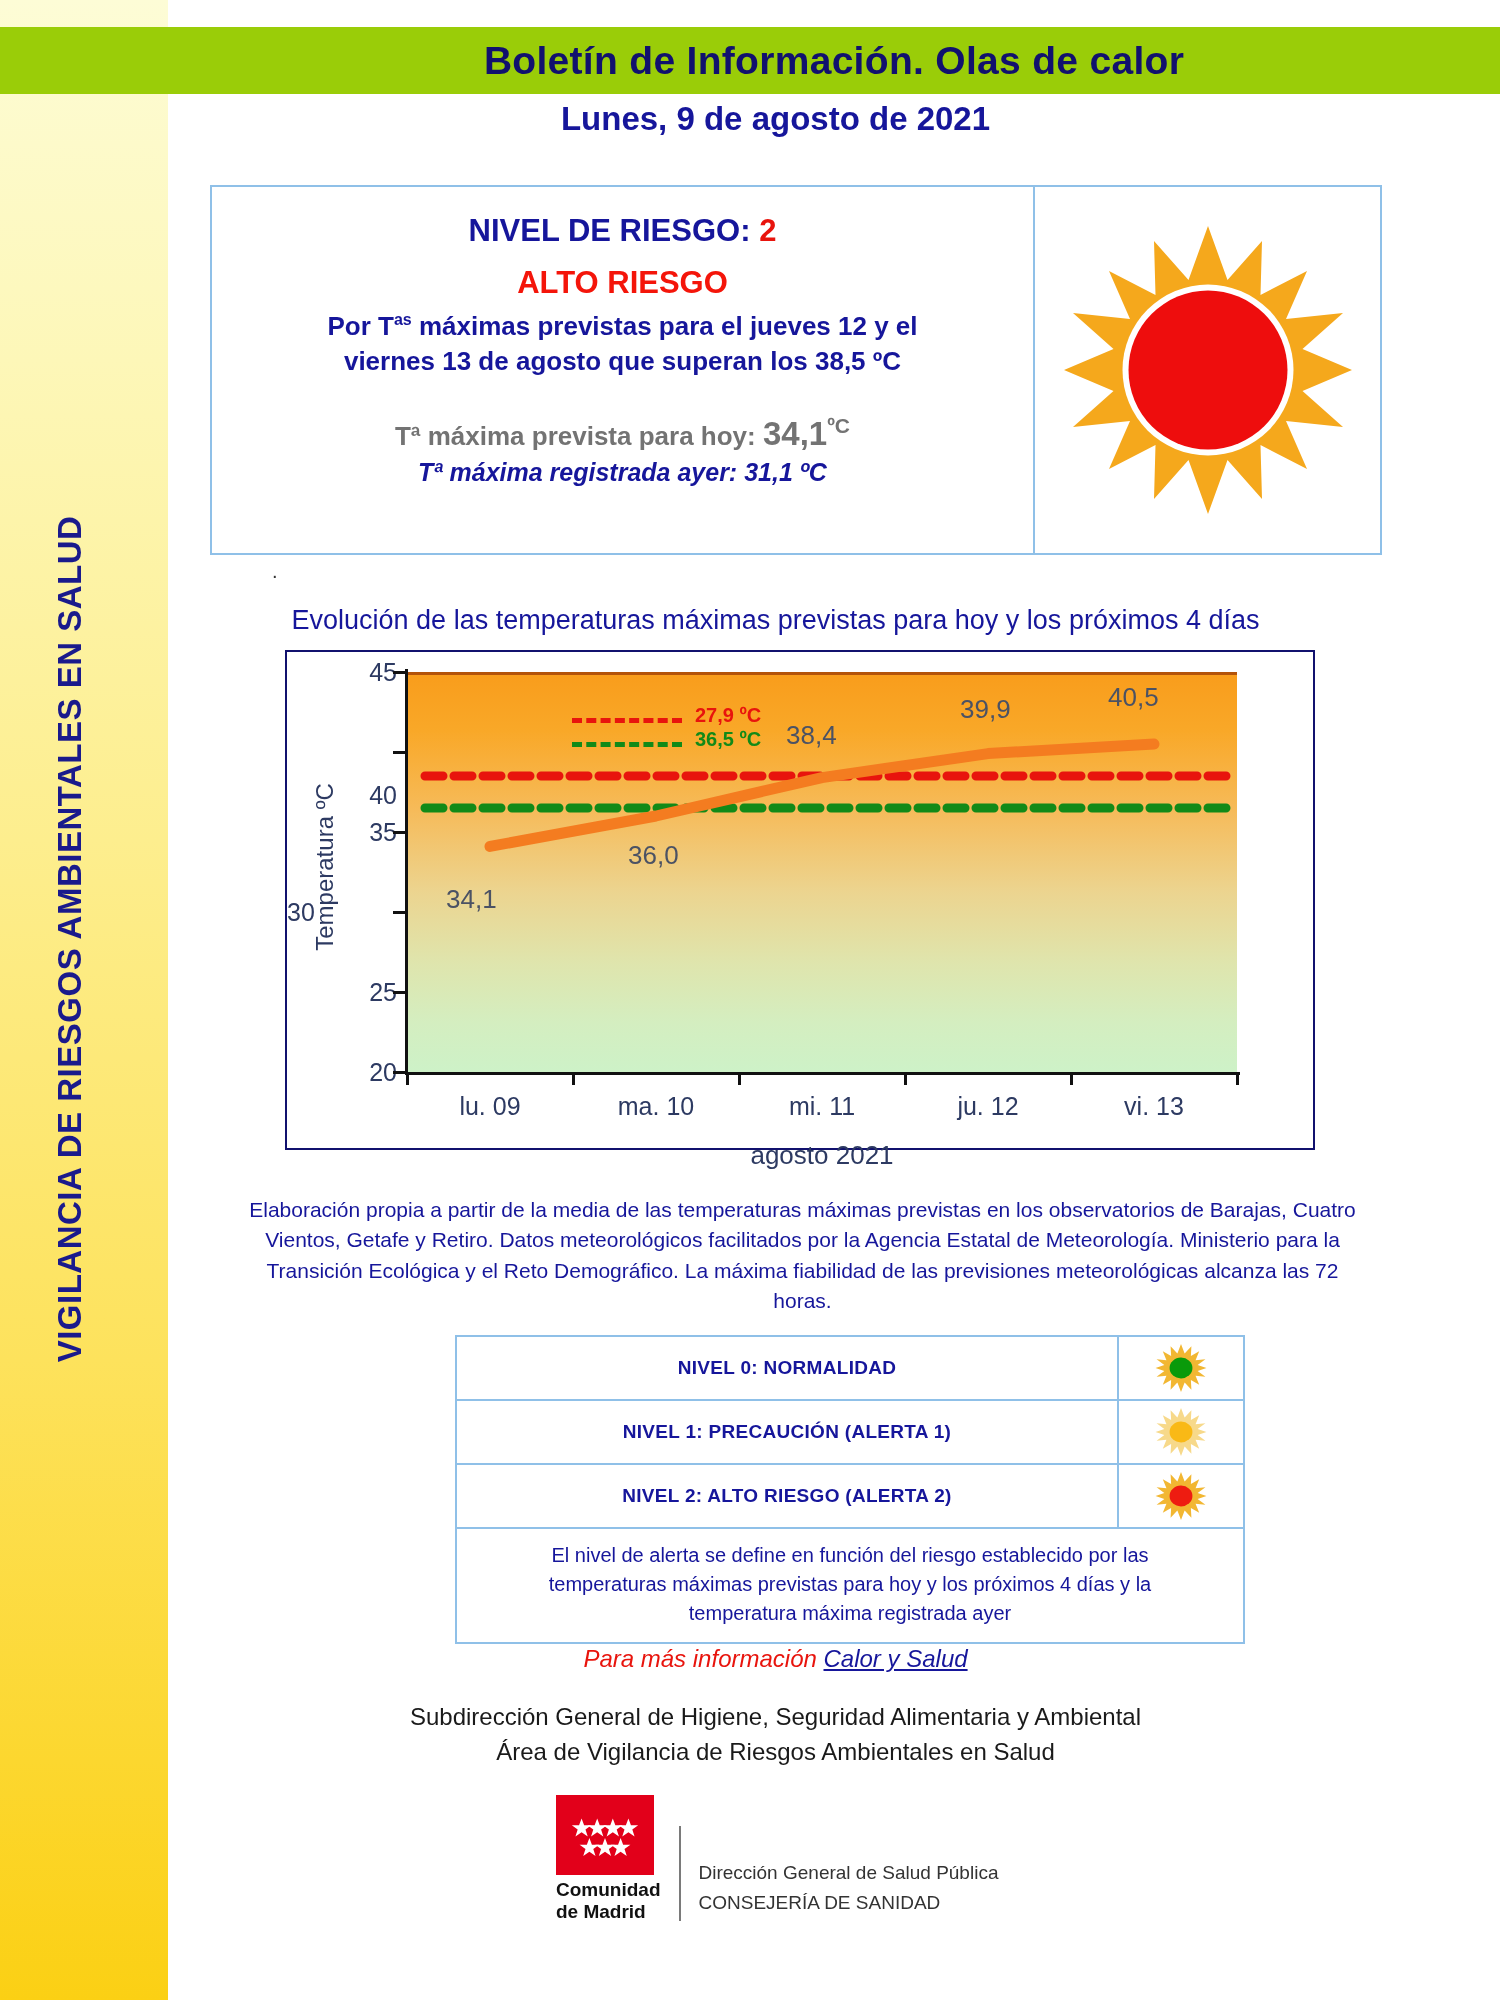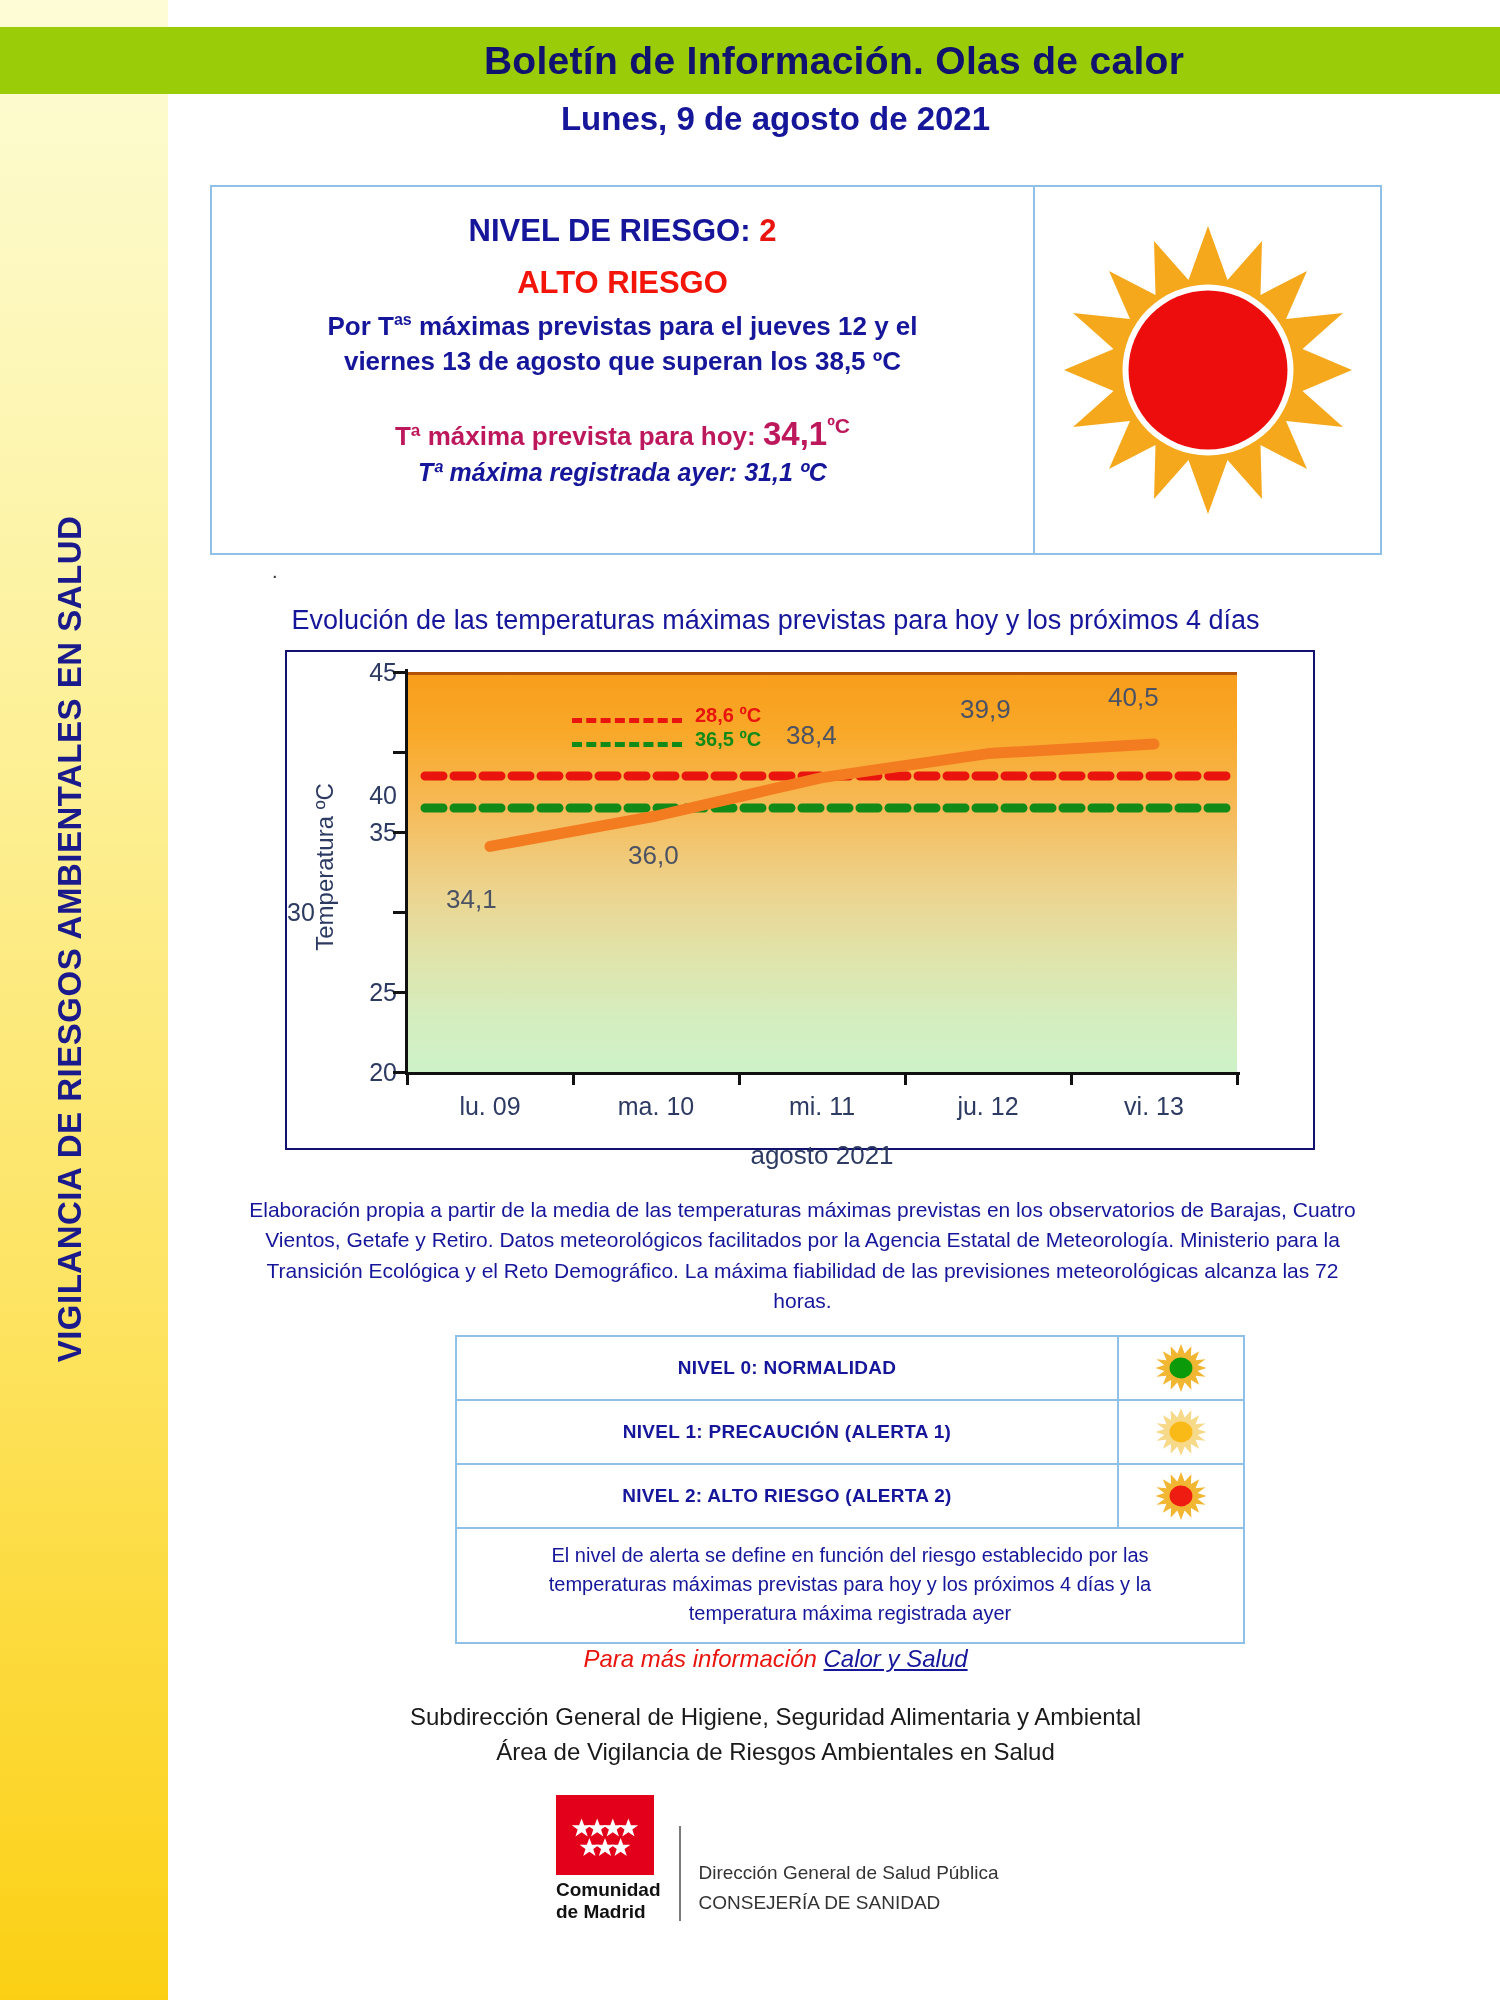--- a/index.html
+++ b/index.html
@@ -50,21 +50,21 @@
   .risk-left{
     flex:1 1 auto;position:relative;padding-top:26px;text-align:center;
   }
   .risk-divider{width:2px;background:#8fc0e8;}
   .risk-right{width:345px;position:relative;}
   .nivel-line{font-size:31px;font-weight:bold;color:#16169b;margin-bottom:16px;}
   .nivel-line .num{color:#e8140d;}
   .alto{font-size:31px;font-weight:bold;color:#f4150a;margin-bottom:8px;}
   .por-line{font-size:26px;font-weight:bold;color:#16169b;line-height:1.33;padding:0 48px;}
   .por-line sup{font-size:16px;vertical-align:super;}
-  .hoy-line{font-size:26px;font-weight:bold;color:#be185d;margin-top:36px;}
+  .hoy-line{font-size:26px;font-weight:bold;color:#737373;margin-top:36px;}
   .hoy-line .big{font-size:33px;}
   .hoy-line .big sup{font-size:21px;vertical-align:super;}
   .ayer-line{font-size:25px;font-style:italic;font-weight:bold;color:#16169b;margin-top:5px;}
   
   .sun-wrap{position:absolute;left:50%;top:50%;transform:translate(-50%,-50%);width:300px;height:300px;}
   .dot{position:absolute;left:2px;top:-6px;font-size:20px;color:#333;}
   
   .chart-caption{
     position:absolute;left:168px;top:605px;width:1215px;text-align:center;
     font-size:27px;color:#16169b;
@@ -206,21 +206,21 @@
     </div>
   <div id="series-layer">
       <svg width="1030" height="500" viewBox="0 0 1030 500" style="position: absolute; left: 0px; top: 0px; pointer-events: none;">
         <line x1="138" x2="946" y1="124" y2="124" stroke="#e8140d" stroke-width="9" stroke-dasharray="18 11" stroke-linecap="round"></line>
         <line x1="138" x2="946" y1="156" y2="156" stroke="#128a18" stroke-width="9" stroke-dasharray="18 11" stroke-linecap="round"></line>
         <path d="M 203 194.39999999999998 L 369 164 L 535 125.60000000000002 L 701 101.60000000000002 L 867 92" fill="none" stroke="#f47c20" stroke-width="11" stroke-linecap="round" stroke-linejoin="round"></path>
       </svg>
     </div>
   <div id="legend-layer">
       <div class="leg-line" style="left: 285px; top: 66.4px; border-top-color: rgb(232, 20, 13);"></div>
-      <div class="leg-text" style="left: 408px; top: 52.4px; color: rgb(232, 20, 13);">28,6 ºC</div>
+      <div class="leg-text" style="left: 408px; top: 52.4px; color: rgb(232, 20, 13);">27,9 ºC</div>
       <div class="leg-line" style="left: 285px; top: 90.4px; border-top-color: rgb(18, 138, 24);"></div>
       <div class="leg-text" style="left: 408px; top: 76.4px; color: rgb(18, 138, 24);">36,5 ºC</div>
     </div>
   <div id="dlabels">
       <div class="dlabel" style="left: 159px; top: 232.4px;">34,1</div>
       <div class="dlabel" style="left: 341px; top: 188px;">36,0</div>
       <div class="dlabel" style="left: 499px; top: 67.6px;">38,4</div>
       <div class="dlabel" style="left: 673px; top: 41.6px;">39,9</div>
       <div class="dlabel" style="left: 821px; top: 30px;">40,5</div>
     </div>

